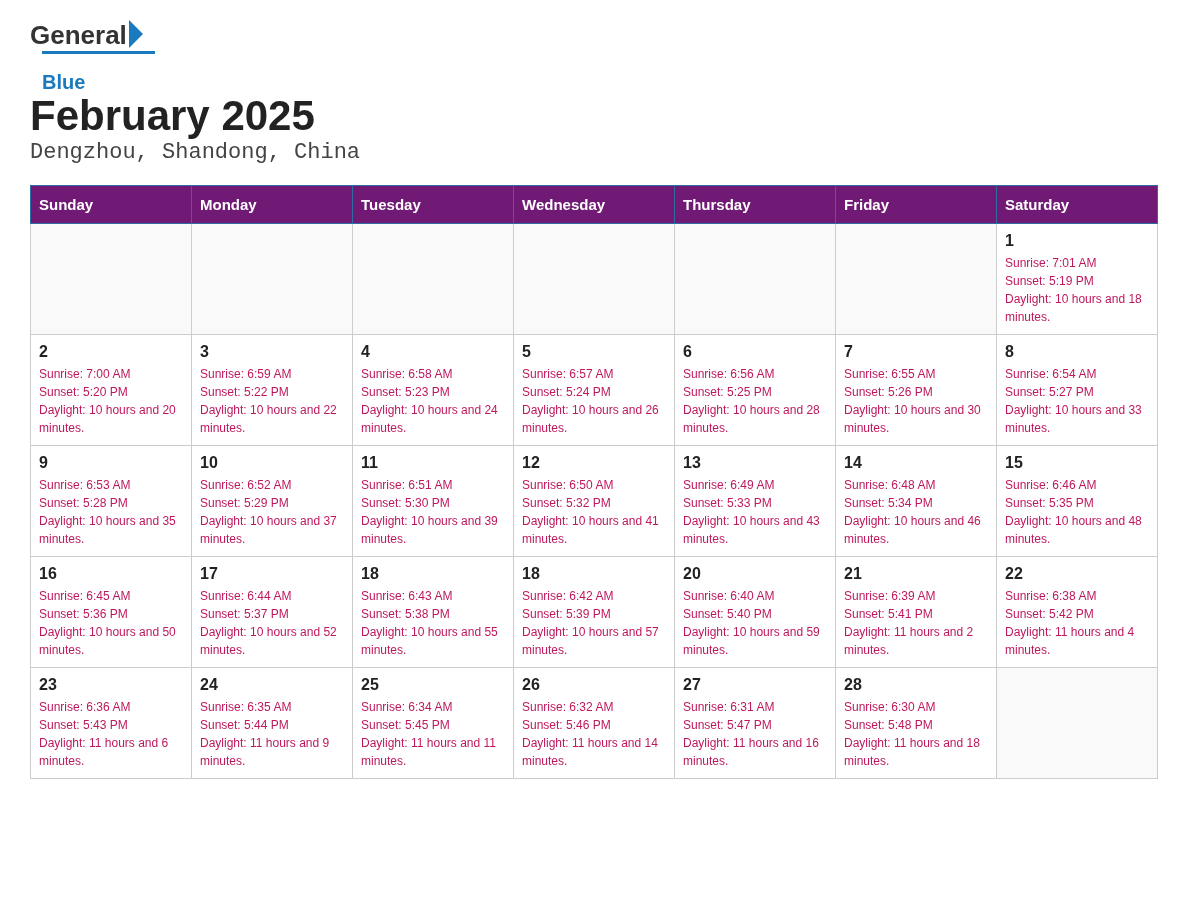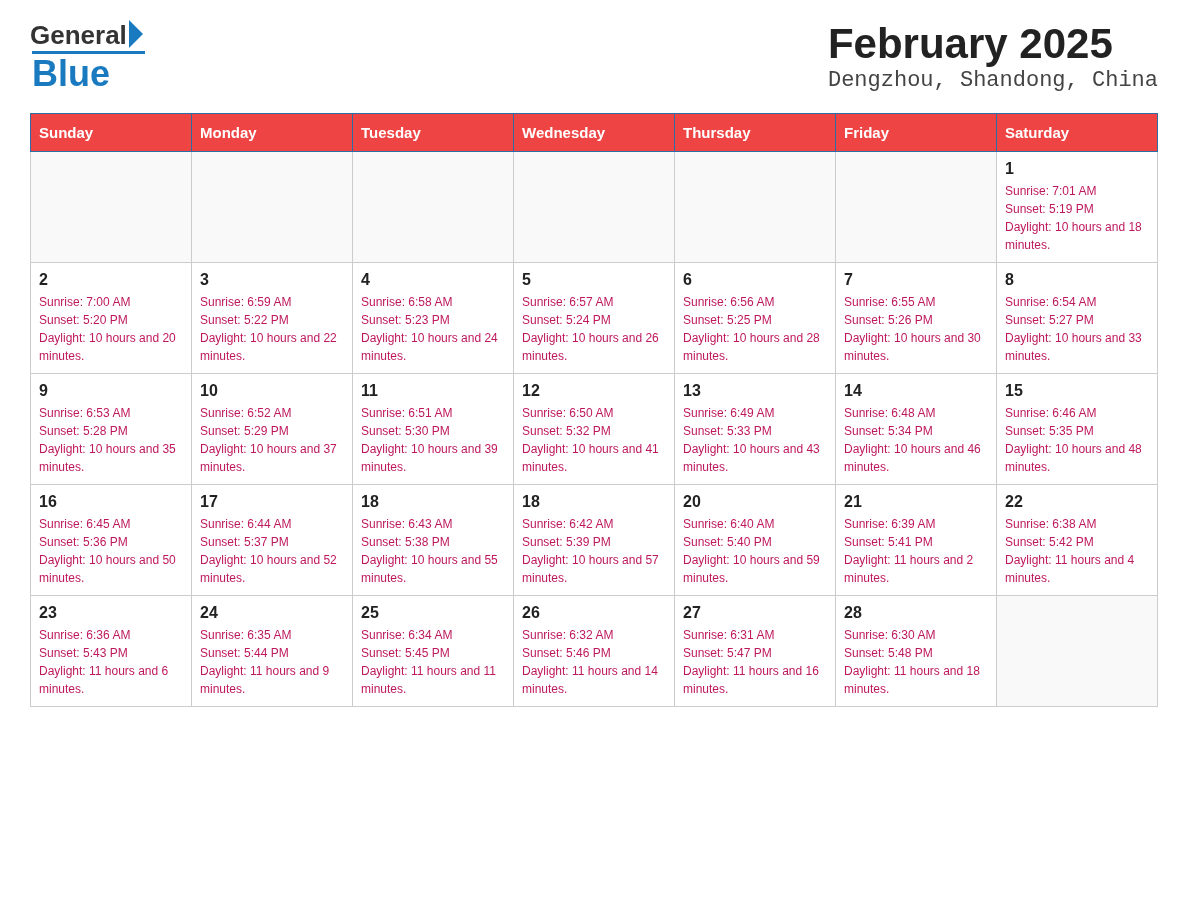--- a/index.html
+++ b/index.html
@@ -8,20 +8,21 @@
       background: #fff;
       padding: 20px 30px;
       width: 1188px;
       min-height: 918px;
     }
     .header {
       display: flex;
       justify-content: space-between;
       align-items: flex-start;
       margin-bottom: 20px;
+      flex-direction: column;
     }
     .logo-text-general {
       font-size: 26px;
       font-weight: bold;
       color: #333;
     }
     .logo-arrow {
       width: 0;
       height: 0;
       border-left: 14px solid #1a7abf;
@@ -44,21 +45,21 @@
       font-weight: normal;
       color: #444;
       font-family: Liberation Mono, monospace;
     }
     .calendar {
       width: 100%;
       border-collapse: collapse;
       border: 1px solid #ccc;
     }
     .calendar thead tr th {
-      background-color: #ef4444;
+      background-color: #701a75;
       color: #fff;
       font-size: 15px;
       font-weight: bold;
       padding: 10px 8px;
       text-align: left;
       border: 1px solid #2e6da4;
     }
     .calendar tbody tr td {
       vertical-align: top;
       padding: 8px;
@@ -87,27 +88,27 @@
     .logo-wrapper {
       display: flex;
       flex-direction: column;
       align-items: flex-start;
     }
     .logo-row1 {
       display: flex;
       align-items: center;
     }
     .logo-row2 {
-      font-size: 36px;
+      font-size: 20px;
       font-weight: bold;
       color: #1a7abf;
-      margin-left: 2px;
+      margin-left: 12px;
       line-height: 1;
       border-top: 3px solid #1a7abf;
-      padding-top: 2px;
+      padding-top: 18px;
       width: 100%;
     }
   </style>
 </head>
 <body>
 
 <div class="header">
   <div class="logo-wrapper">
     <div class="logo-row1">
       <span class="logo-text-general">General</span>

